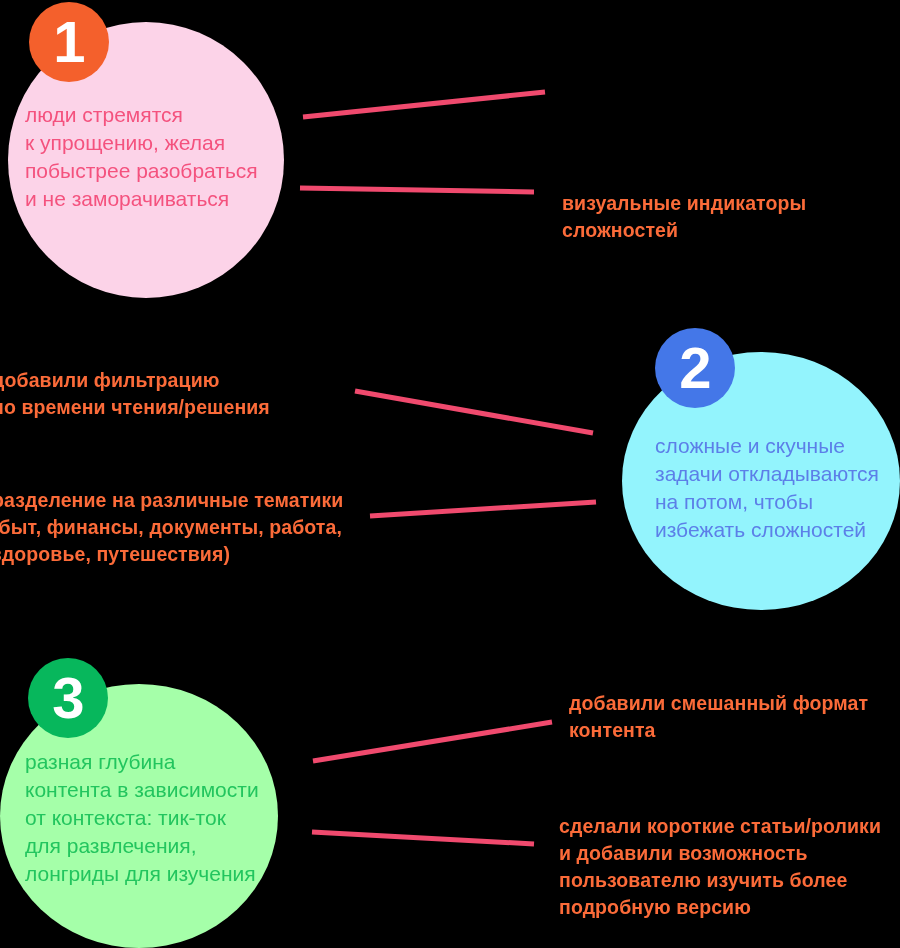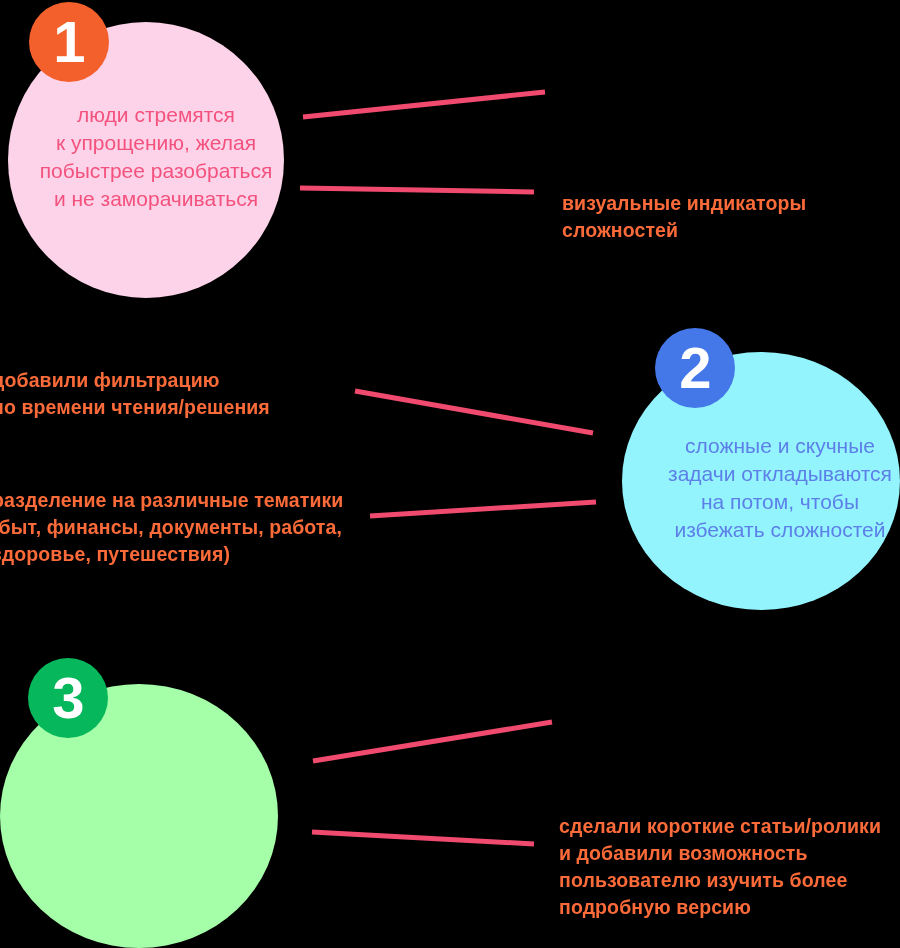--- a/index.html
+++ b/index.html
@@ -30,21 +30,20 @@
     font-size: 58px;
     line-height: 1;
     letter-spacing: -1px;
   }
   .bubble-text {
     position: absolute;
     font-size: 21px;
     line-height: 1.33;
     font-weight: 400;
     white-space: pre-line;
-    text-align: center;
   }
   .note {
     position: absolute;
     font-weight: 800;
     font-size: 19.5px;
     line-height: 1.38;
     letter-spacing: 0.1px;
     white-space: pre-line;
   }
   .connector {
@@ -111,20 +110,27 @@
 избежать сложностей</div>
   <div class="badge" id="badge-2">2</div>
 
   <div class="note" id="note-3">добавили фильтрацию
 по времени чтения/решения</div>
   <div class="note" id="note-4">разделение на различные тематики
 (быт, финансы, документы, работа,
 здоровье, путешествия)</div>
 
   <div class="circle" id="circle-3"></div>
+  <div class="bubble-text" id="text-3">разная глубина
+контента в зависимости
+от контекста: тик-ток
+для развлечения,
+лонгриды для изучения</div>
   <div class="badge" id="badge-3">3</div>
 
+  <div class="note" id="note-5">добавили смешанный формат
+контента</div>
   <div class="note" id="note-6">сделали короткие статьи/ролики
 и добавили возможность
 пользователю изучить более
 подробную версию</div>
 
 </div>
 
 </body></html>

